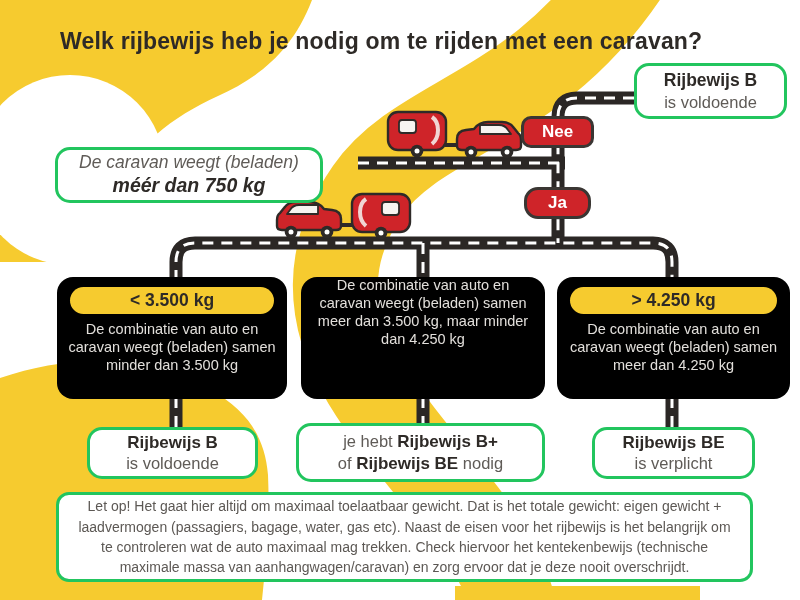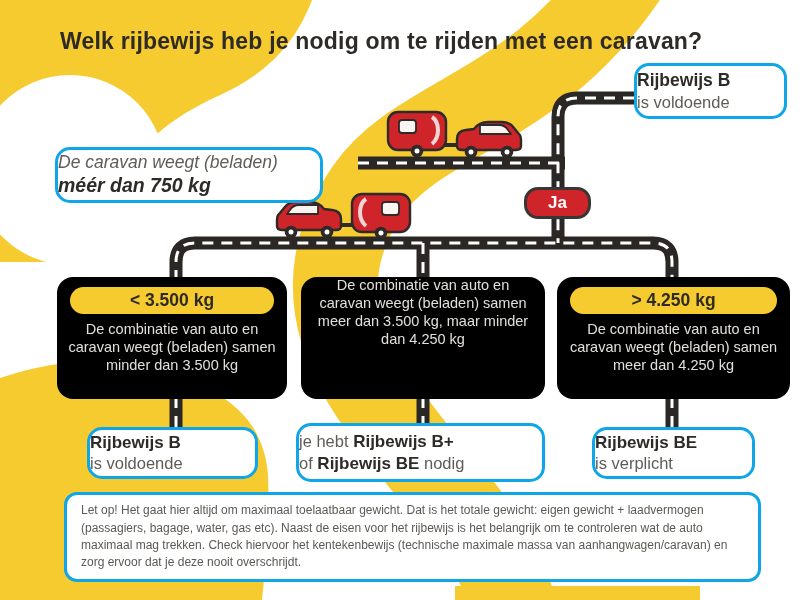--- a/index.html
+++ b/index.html
@@ -3,22 +3,22 @@
 <meta charset="utf-8">
 <style>
   html,body{margin:0;padding:0;background:#fff;}
   .stage{position:relative;width:800px;height:600px;background:#ffffff;overflow:hidden;
          font-family:"Liberation Sans",sans-serif;}
   svg.layer{position:absolute;left:0;top:0;}
 
   h1.title{position:absolute;left:60px;top:28px;margin:0;width:710px;
            font-size:23px;font-weight:700;color:#2E2A27;letter-spacing:.2px;}
 
-  .wbox{position:absolute;background:#fff;border:3px solid #0ea5e9;border-radius:15px;
-        box-sizing:border-box;display:flex;flex-direction:column;
+  .wbox{position:absolute;background:#fff;border:3px solid #22c55e;border-radius:15px;
+        text-align:center;box-sizing:border-box;display:flex;flex-direction:column;
         justify-content:center;line-height:1.22;}
   .gray{color:#5F5B57;}
   .boldtxt,.boldline{font-weight:700;color:#2E2A27;}
 
   .question{left:55px;top:147px;width:268px;height:56px;font-size:17.5px;font-style:italic;}
   .question .boldline{font-size:19.5px;}
 
   .outcome-top{left:634px;top:63px;width:153px;height:56px;font-size:16.5px;}
   .outcome-top .boldline{font-size:17.5px;}
 
@@ -36,22 +36,22 @@
   .branch.b1{left:57px;width:230px;}
   .branch.b2{left:301px;width:244px;}
   .branch.b3{left:557px;width:233px;}
 
   .result{font-size:17px;}
   .result .gray{font-size:16.5px;}
   .result.r1{left:87px;top:427px;width:171px;height:52px;}
   .result.r2{left:296px;top:423px;width:249px;height:59px;}
   .result.r3{left:592px;top:427px;width:163px;height:52px;}
 
-  .note{left:64px;top:492px;width:697px;height:90px;border-radius:13px;
-        font-size:12px;color:#5C5854;line-height:1.45;padding:6px 14px;justify-content:center;}
+  .note{left:56px;top:492px;width:697px;height:90px;border-radius:13px;
+        font-size:14px;color:#5C5854;line-height:1.45;padding:6px 14px;justify-content:center;}
 </style>
 </head>
 <body>
 
 <div class="stage">
 
   <svg class="layer" width="800" height="600" viewBox="0 0 800 600">
     <path fill="#F6CB2F" d="M0,0 L312,0 C292,52 258,78 218,96 C172,117 135,146 112,190 C96,220 88,240 84,262 L0,262 Z"></path>
     <circle cx="70" cy="170" r="95" fill="#ffffff"></circle>
     <path fill="none" stroke="#F6CB2F" stroke-width="85" d="M632,-35 C540,110 420,115 368,190 C325,252 325,315 365,382 C408,453 470,508 499,567 C509,589 514,604 516,618"></path>
@@ -115,20 +115,21 @@
   <div class="wbox question">
     <div class="gray">De caravan weegt (beladen)</div>
     <div class="boldline">méér dan 750 kg</div>
   </div>
 
   <div class="wbox outcome-top">
     <div class="boldline">Rijbewijs B</div>
     <div class="gray">is voldoende</div>
   </div>
 
+  <div class="badge nee">Nee</div>
   <div class="badge ja">Ja</div>
 
   <div class="branch b1">
     <div class="pill">&lt; 3.500 kg</div>
     <div class="bdesc">De combinatie van auto en caravan weegt (beladen) samen minder dan 3.500 kg</div>
   </div>
   <div class="branch b2">
     <div class="bdesc">De combinatie van auto en caravan weegt (beladen) samen meer dan 3.500 kg, maar minder dan 4.250 kg</div>
   </div>
   <div class="branch b3">

